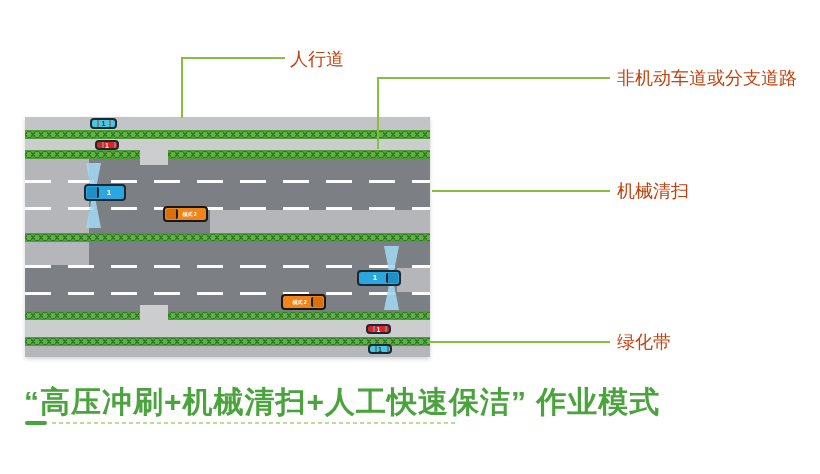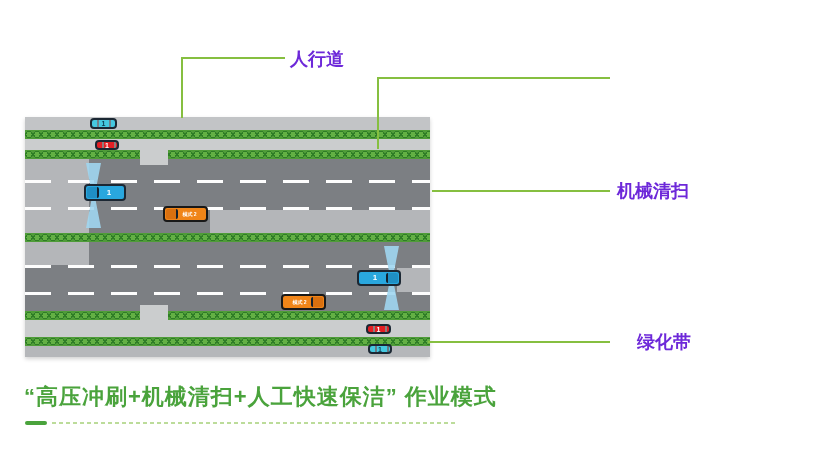--- a/index.html
+++ b/index.html
@@ -32,24 +32,24 @@
   .truck-orange{background:#f08519;border-color:#181818;}
   .car-cyan{background:linear-gradient(90deg,#45c8e0 0 5px,rgba(8,50,70,.45) 5px 7px,#45c8e0 7px 17px,rgba(8,50,70,.45) 17px 19px,#45c8e0 19px);color:#0d3b50;}
   .car-red{background:linear-gradient(90deg,#e31e24 0 5px,rgba(60,0,0,.4) 5px 7px,#e31e24 7px 17px,rgba(60,0,0,.4) 17px 19px,#e31e24 19px);}
   .cab{position:absolute;top:1px;bottom:1px;width:10px;background:#1f8fc4;border-radius:2px;}
   .cab-left{left:1px;border-right:2px solid #14212e;}
   .cab-right{right:1px;border-left:2px solid #14212e;}
   .cab-o{background:#d9700f;}
   .spray{position:absolute;background:rgba(160,214,240,.9);
     clip-path:polygon(0 0,100% 0,58% 50%,100% 100%,0 100%,42% 50%);}
   
-  .ann{position:absolute;color:#6d28d9;font-weight:bold;font-size:18px;line-height:1;white-space:nowrap;}
+  .ann{position:absolute;color:#c2410c;font-weight:normal;font-size:18px;line-height:1;white-space:nowrap;}
   .conn{position:absolute;background:#86bf40;}
   
-  .caption{position:absolute;left:24px;top:382px;font-size:22px;font-weight:bold;
+  .caption{position:absolute;left:24px;top:382px;font-size:30px;font-weight:bold;
            color:#4aa33c;letter-spacing:1px;white-space:nowrap;}
   .u-solid{position:absolute;left:25px;top:421px;width:22px;height:4px;background:#4aa33c;border-radius:2px;}
   .u-dash{position:absolute;left:52px;top:422px;width:406px;height:2px;
     background:repeating-linear-gradient(90deg,#bcdc9a 0 4px,transparent 4px 7px);}
 </style>
 </head>
 <body>
 
 <div class="canvas">
 
@@ -115,24 +115,25 @@
       <span class="vlabel">1</span>
     </div>
   </div>
 
   <div class="conn" style="left:181px;top:57px;width:104px;height:2px;"></div>
   <div class="conn" style="left:181px;top:57px;width:2px;height:61px;"></div>
   <div class="ann" style="left:290px;top:50px;">人行道</div>
 
   <div class="conn" style="left:377px;top:77px;width:233px;height:2px;"></div>
   <div class="conn" style="left:377px;top:77px;width:2px;height:72px;"></div>
+  <div class="ann" style="left:617px;top:69px;">非机动车道或分支道路</div>
 
   <div class="conn" style="left:432px;top:190px;width:178px;height:2px;"></div>
   <div class="ann" style="left:617px;top:182px;">机械清扫</div>
 
   <div class="conn" style="left:428px;top:341px;width:182px;height:2px;"></div>
-  <div class="ann" style="left:617px;top:333px;margin-left:20px;">绿化带</div>
+  <div class="ann" style="left:617px;top:333px;">绿化带</div>
 
   <div class="caption">“高压冲刷+机械清扫+人工快速保洁” 作业模式</div>
   <div class="u-solid"></div>
   <div class="u-dash"></div>
 
 </div>
 
 </body></html>

